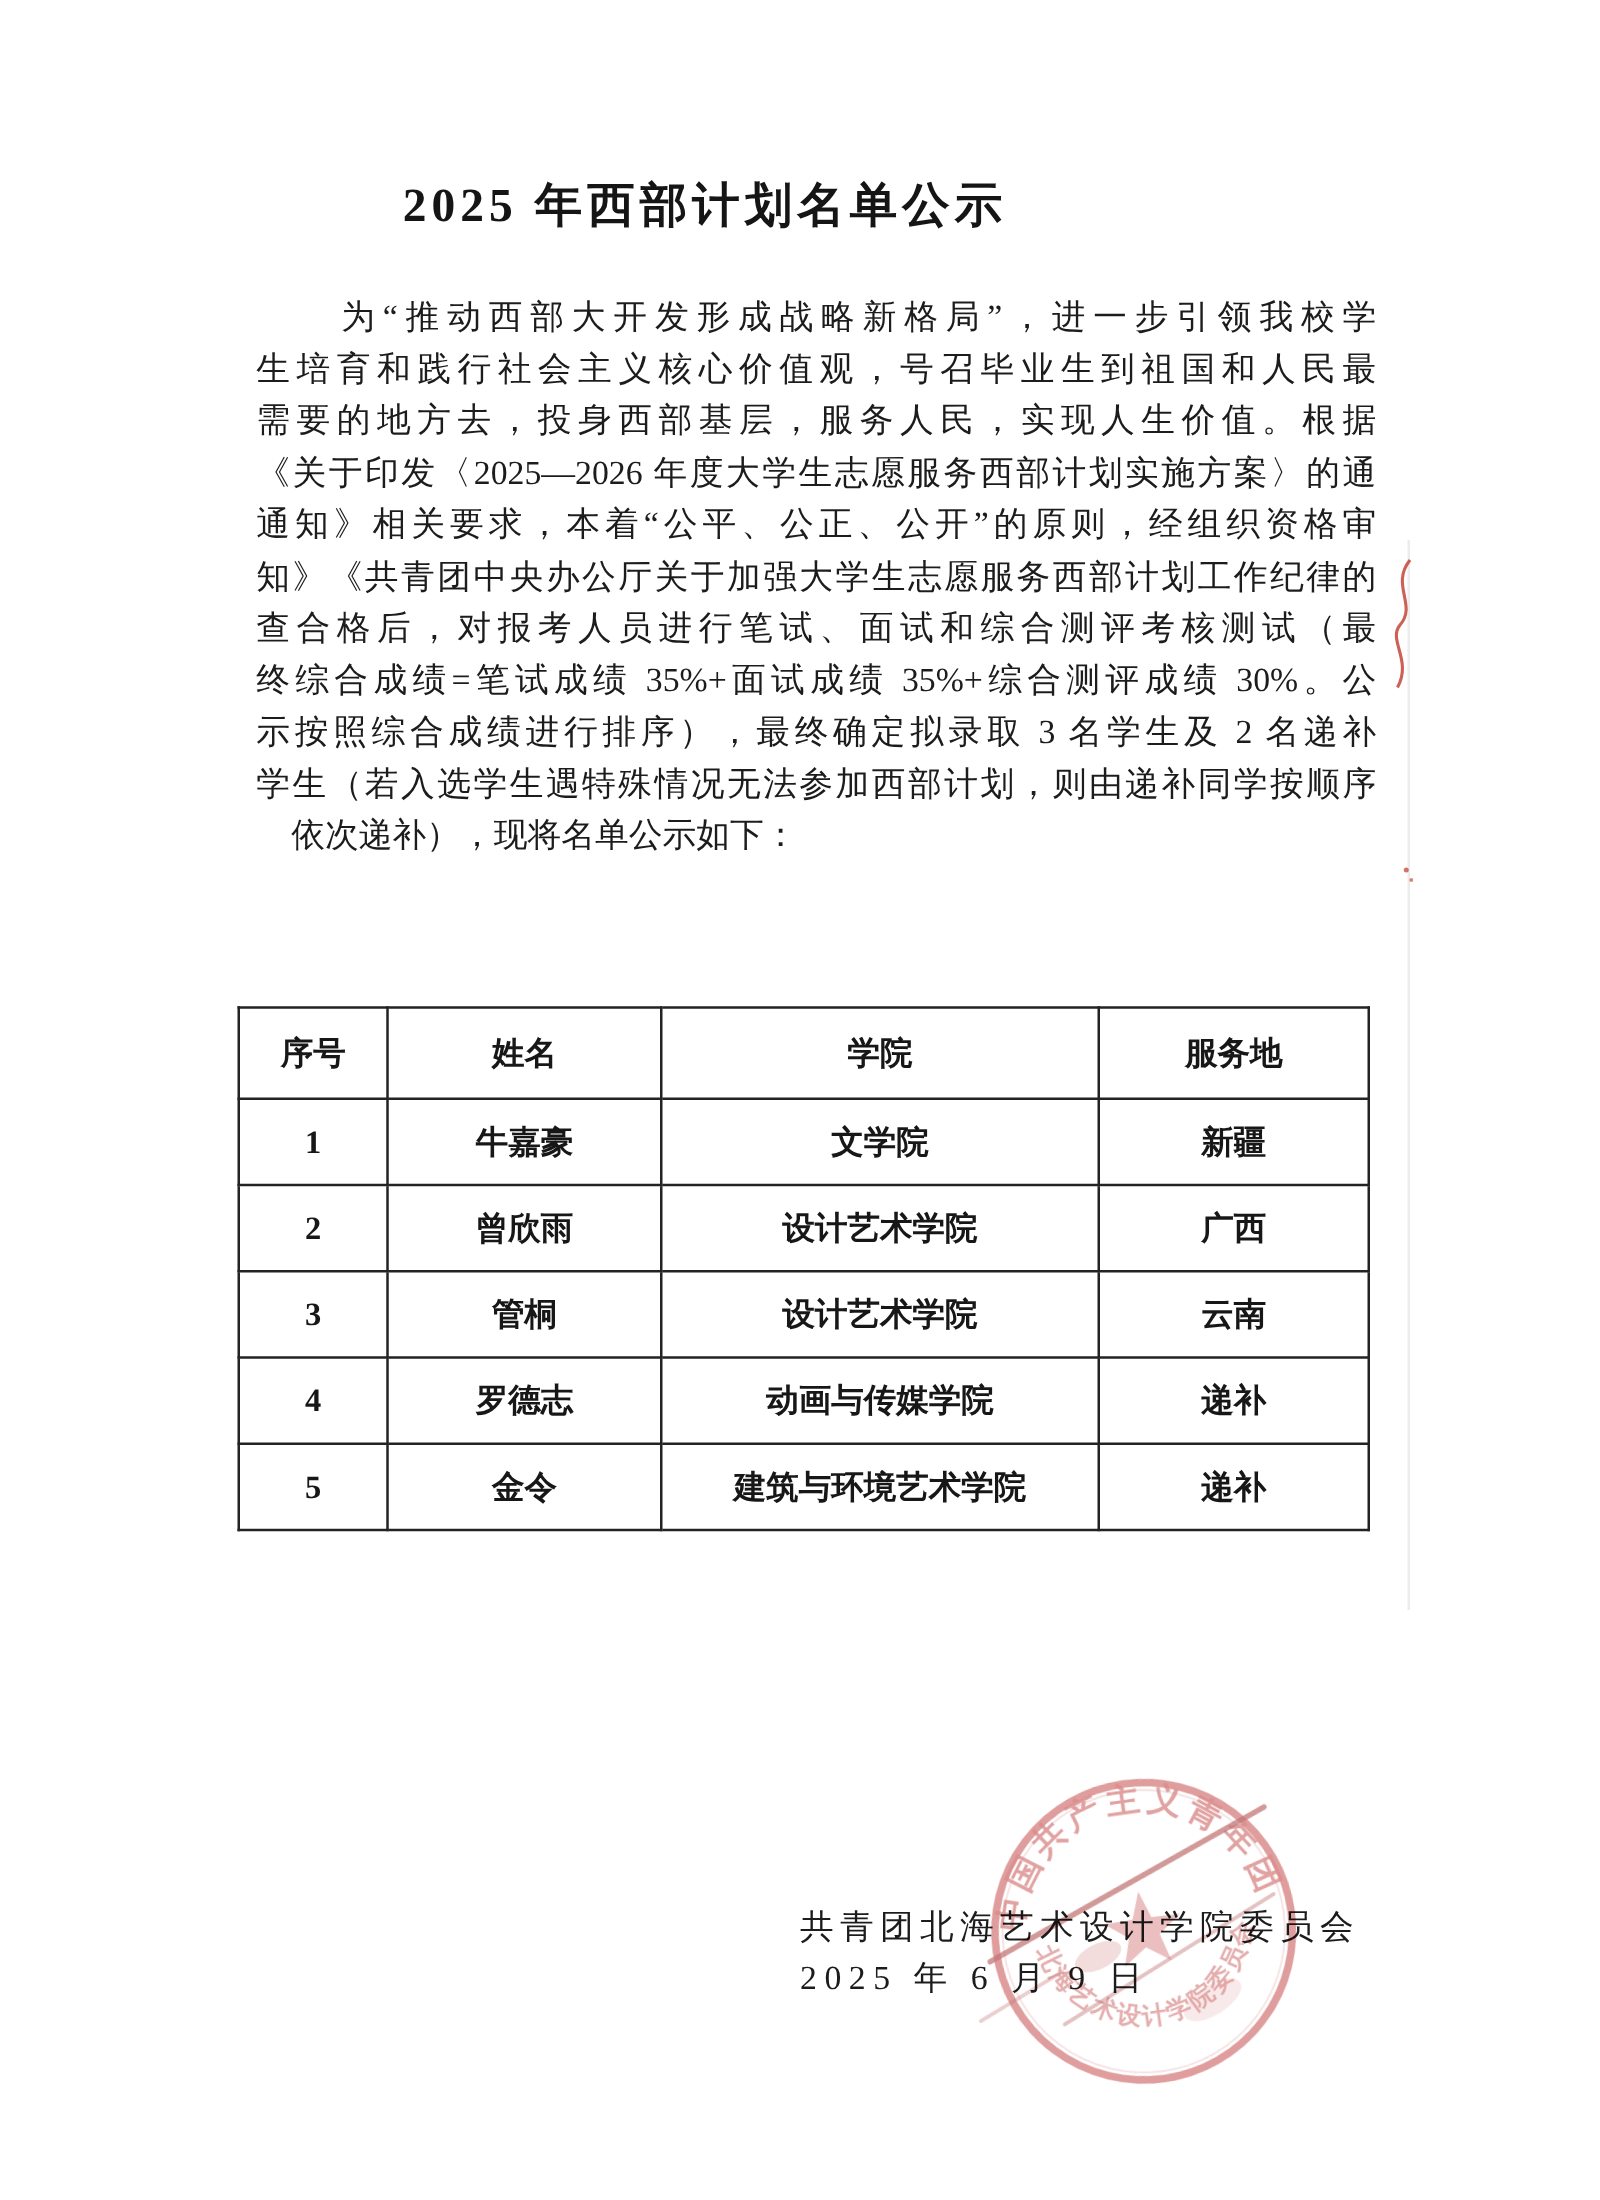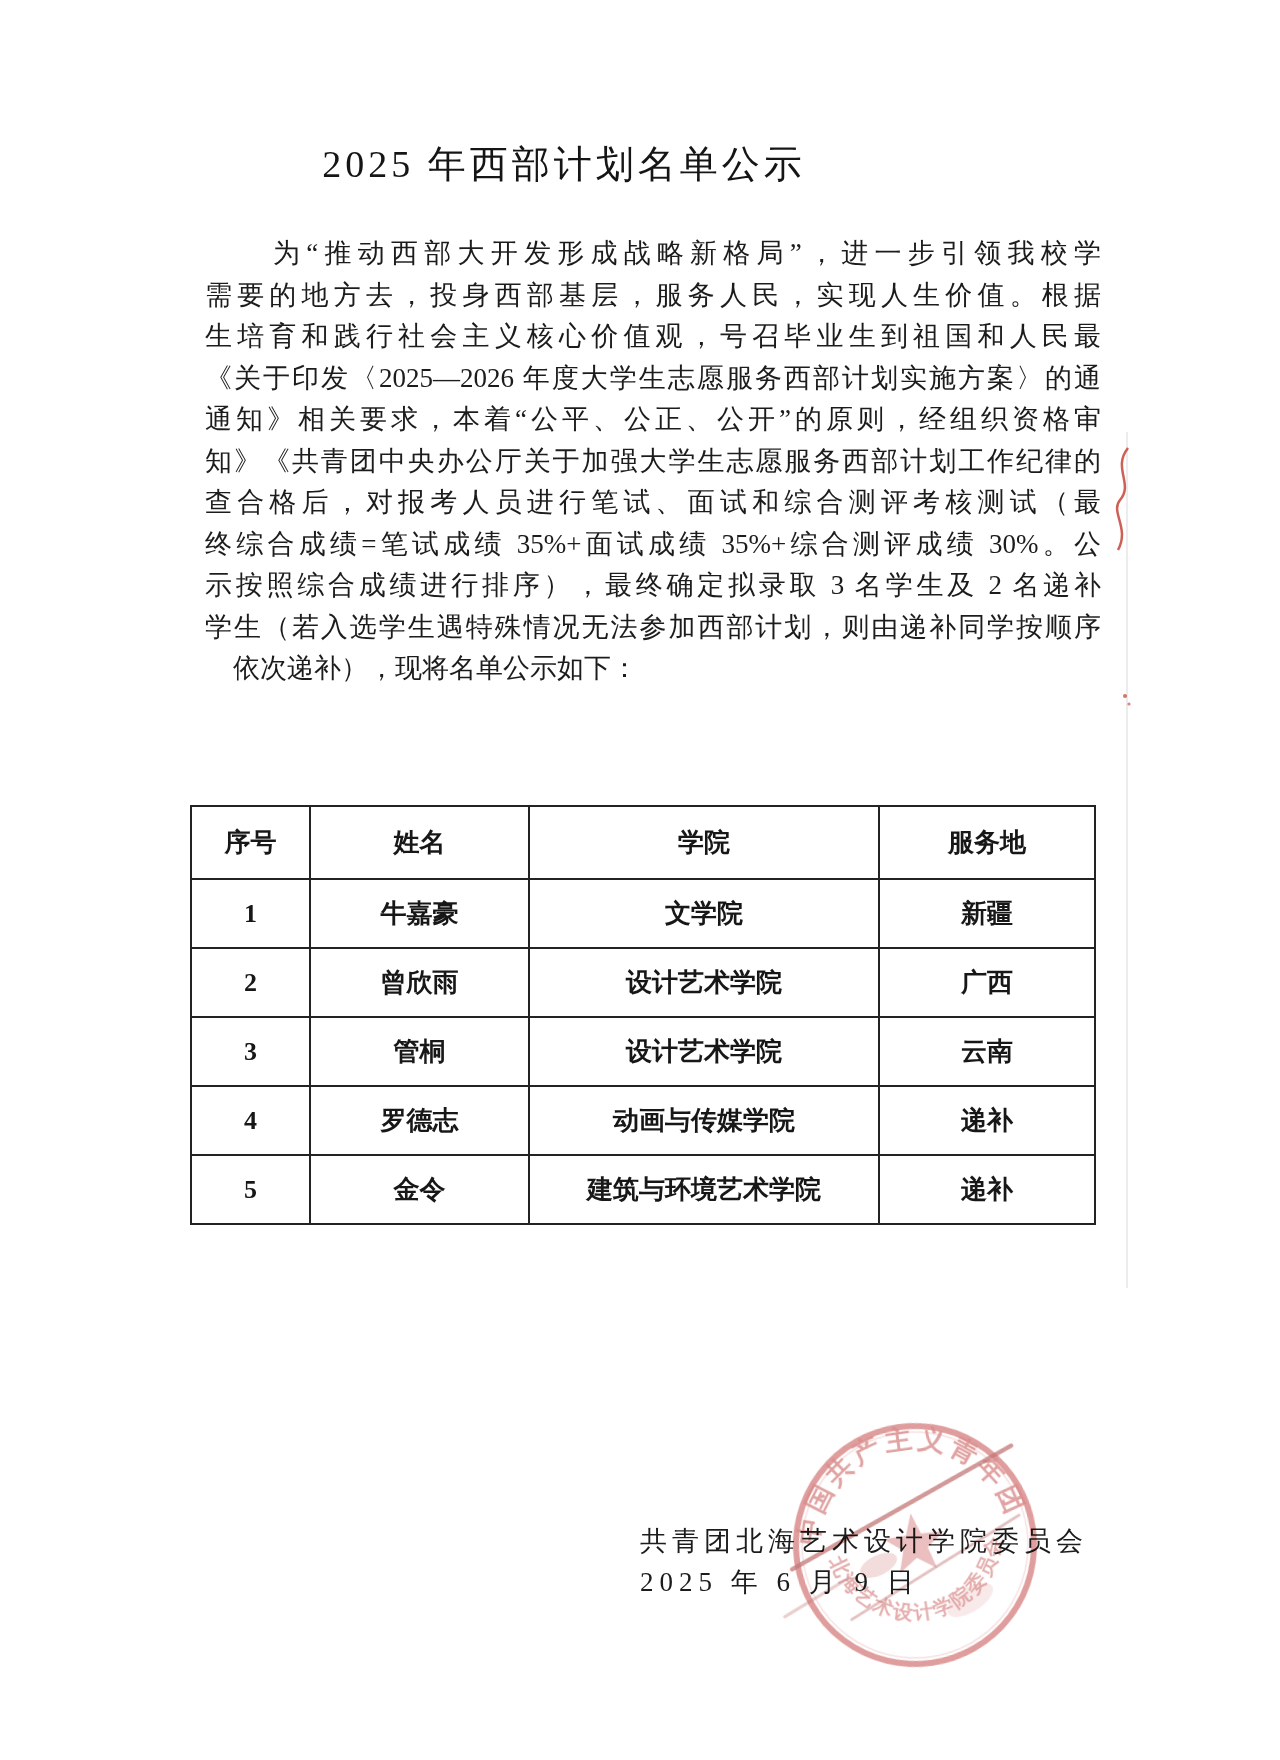--- a/index.html
+++ b/index.html
@@ -9,21 +9,21 @@
     font-family:"Liberation Serif", serif;
     color:#1b1b1b;
     position:relative;
     overflow:hidden;
   }
   .page { position:absolute; inset:0; background:#ffffff; }
 
   .doc-title {
     position:absolute; top:139px; left:0; width:1128px;
     text-align:center;
-    font-size:38px; font-weight:normal; letter-spacing:4px;
+    font-size:38px; font-weight:bold; letter-spacing:4px;
     color:#151515;
   }
 
   .para { position:absolute; left:205px; width:896px; font-size:27px; line-height:41.5px; color:#1c1c1c; }
   .p1 { top:233px; }
   .p2 { top:1242px; }
   .jline { text-align:justify; text-align-last:justify; min-height:41.5px; }
   .jline.indent { padding-left:68px;font-family:Liberation Serif, serif; }
   .jline.short { text-align-last:left;margin-left:28px; }
 
@@ -75,22 +75,22 @@
 </style>
 </head>
 <body>
 
 <div class="page">
 
   <div class="doc-title">2025 年西部计划名单公示</div>
 
   <div class="para p1">
     <div class="jline indent">为“推动西部大开发形成战略新格局”，进一步引领我校学</div>
+    <div class="jline">生培育和践行社会主义核心价值观，号召毕业生到祖国和人民最</div>
     <div class="jline">需要的地方去，投身西部基层，服务人民，实现人生价值。根据</div>
-    <div class="jline">生培育和践行社会主义核心价值观，号召毕业生到祖国和人民最</div>
     <div class="jline">《关于印发〈2025—2026 年度大学生志愿服务西部计划实施方案〉的通</div>
     <div class="jline">通知》相关要求，本着“公平、公正、公开”的原则，经组织资格审</div>
     <div class="jline">知》《共青团中央办公厅关于加强大学生志愿服务西部计划工作纪律的</div>
     <div class="jline">查合格后，对报考人员进行笔试、面试和综合测评考核测试（最</div>
     <div class="jline">终综合成绩=笔试成绩 35%+面试成绩 35%+综合测评成绩 30%。公</div>
     <div class="jline">示按照综合成绩进行排序），最终确定拟录取 3 名学生及 2 名递补</div>
     <div class="jline">学生（若入选学生遇特殊情况无法参加西部计划，则由递补同学按顺序</div>
     <div class="jline short">依次递补），现将名单公示如下：</div>
   </div>
 

